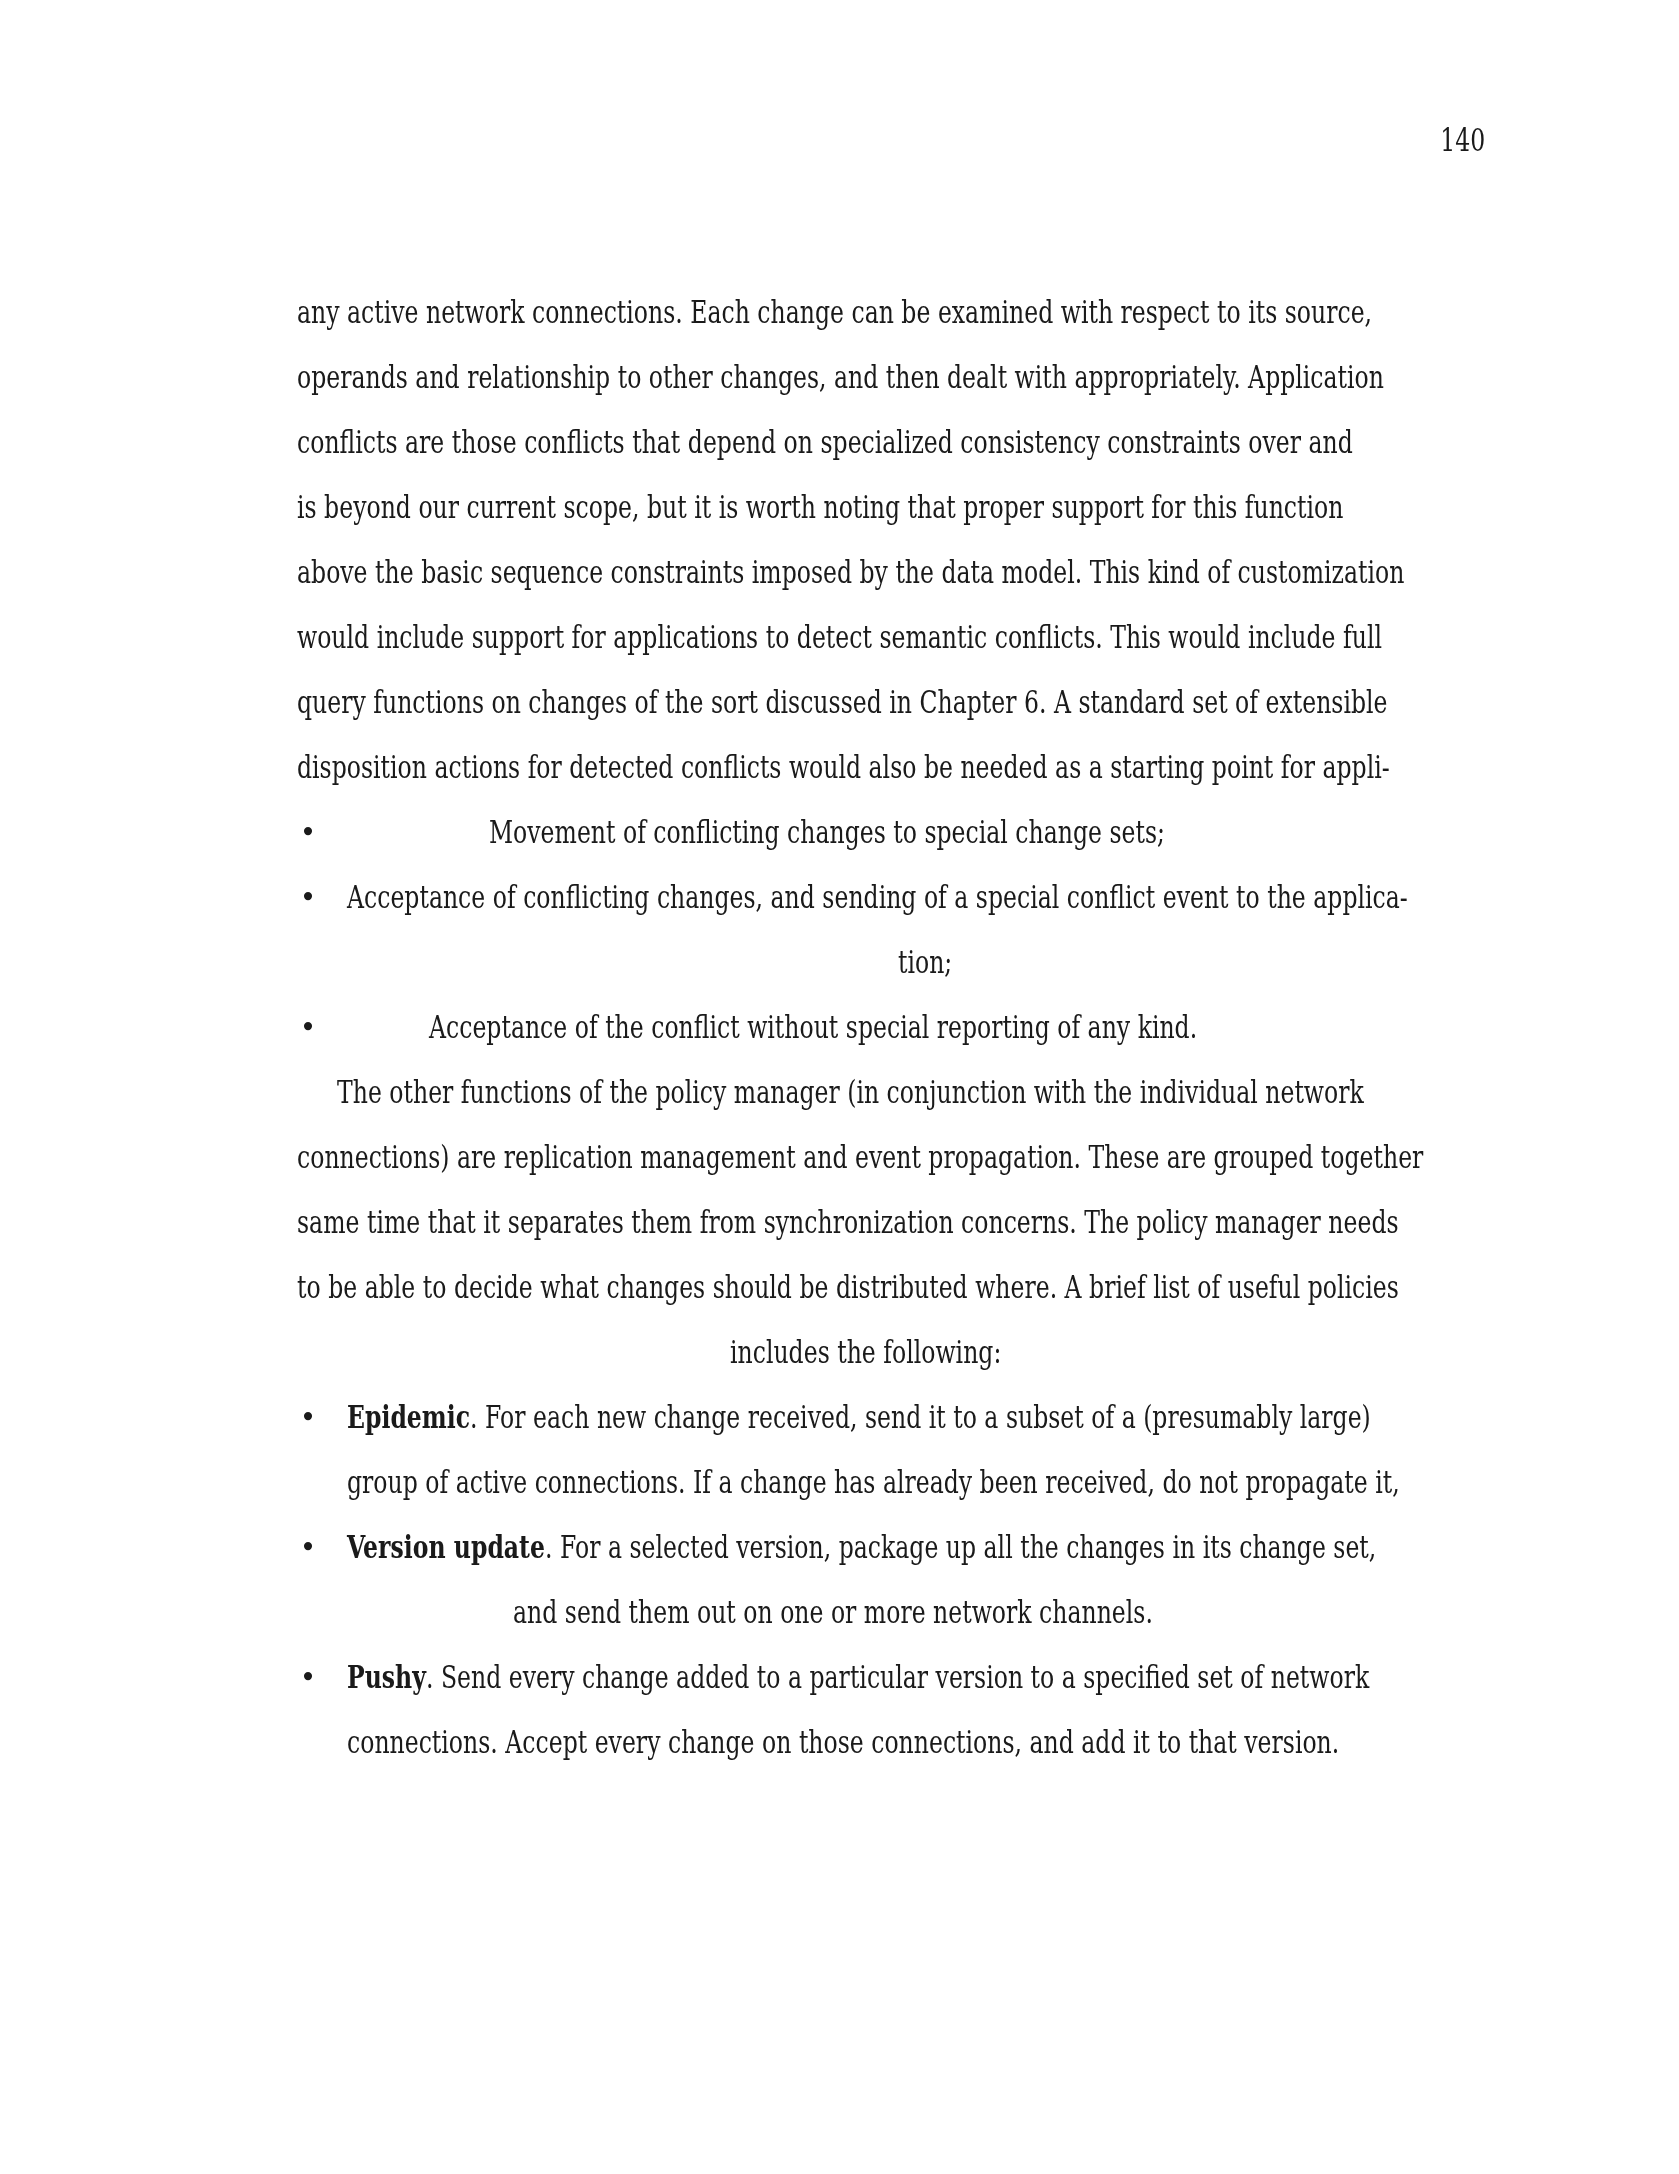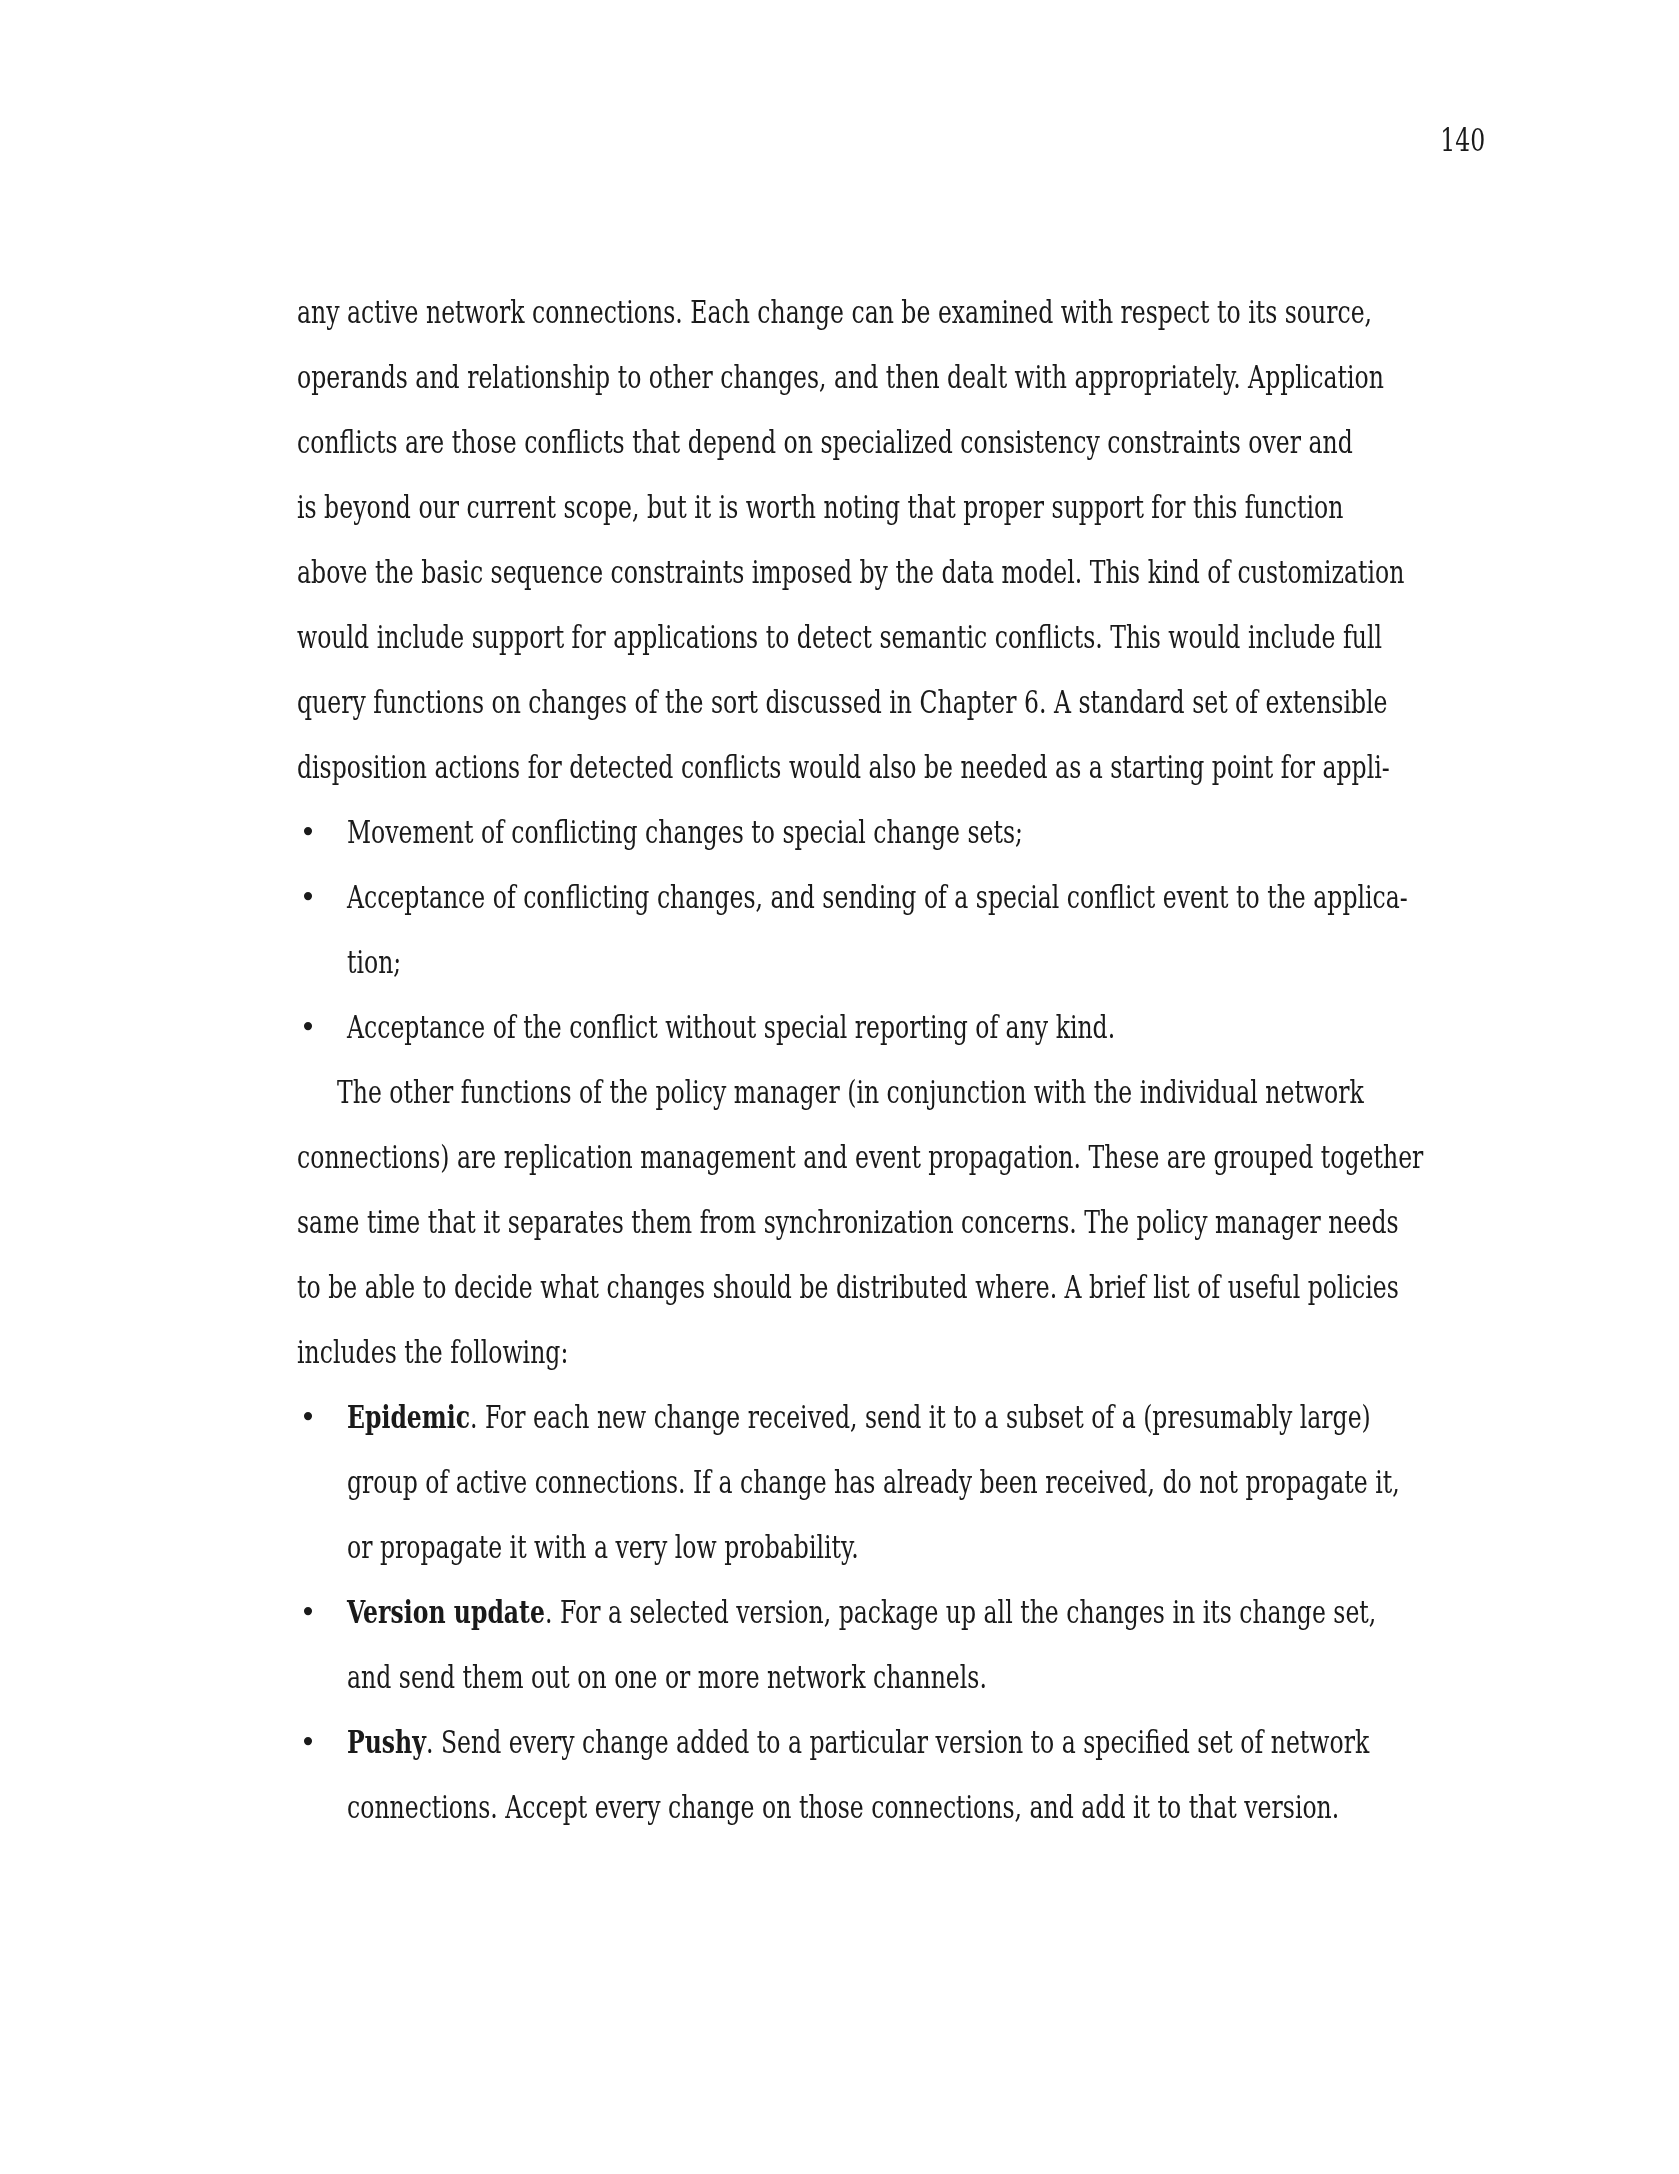--- a/index.html
+++ b/index.html
@@ -29,20 +29,21 @@
     left: 297px;
     top: 280px;
     width: 1224px;
   }
   .line {
     height: 65px;
     line-height: 65px;
     font-size: 31px;
     white-space: nowrap;
     position: relative;
+    text-align: center;
   }
   .scale {
     display: inline-block;
     transform: scaleX(0.76);
     transform-origin: 0 50%;
     white-space: pre;
   }
   .para-indent .scale { margin-left: 40px; }
   .bullet .scale,
   .bullet-cont .scale { margin-left: 50px; }
@@ -73,19 +74,18 @@
     <div class="line bullet"><span class="bullet-glyph">•</span><span class="scale">Acceptance of conflicting changes, and sending of a special conflict event to the applica-</span></div>
     <div class="line bullet-cont"><span class="scale">tion;</span></div>
     <div class="line bullet"><span class="bullet-glyph">•</span><span class="scale">Acceptance of the conflict without special reporting of any kind.</span></div>
     <div class="line para-indent"><span class="scale">The other functions of the policy manager (in conjunction with the individual network</span></div>
     <div class="line body"><span class="scale">connections) are replication management and event propagation. These are grouped together</span></div>
     <div class="line body"><span class="scale">same time that it separates them from synchronization concerns. The policy manager needs</span></div>
     <div class="line body"><span class="scale">to be able to decide what changes should be distributed where. A brief list of useful policies</span></div>
     <div class="line body"><span class="scale">includes the following:</span></div>
     <div class="line bullet"><span class="bullet-glyph">•</span><span class="scale"><b>Epidemic</b>. For each new change received, send it to a subset of a (presumably large)</span></div>
     <div class="line bullet-cont"><span class="scale">group of active connections. If a change has already been received, do not propagate it,</span></div>
-    <div class="line bullet-cont"><span class="scale">or propagate it with a very low probability.</span></div>
     <div class="line bullet"><span class="bullet-glyph">•</span><span class="scale"><b>Version update</b>. For a selected version, package up all the changes in its change set,</span></div>
     <div class="line bullet-cont"><span class="scale">and send them out on one or more network channels.</span></div>
     <div class="line bullet"><span class="bullet-glyph">•</span><span class="scale"><b>Pushy</b>. Send every change added to a particular version to a specified set of network</span></div>
     <div class="line bullet-cont"><span class="scale">connections. Accept every change on those connections, and add it to that version.</span></div>
   </div>
 
 
 </body></html>

